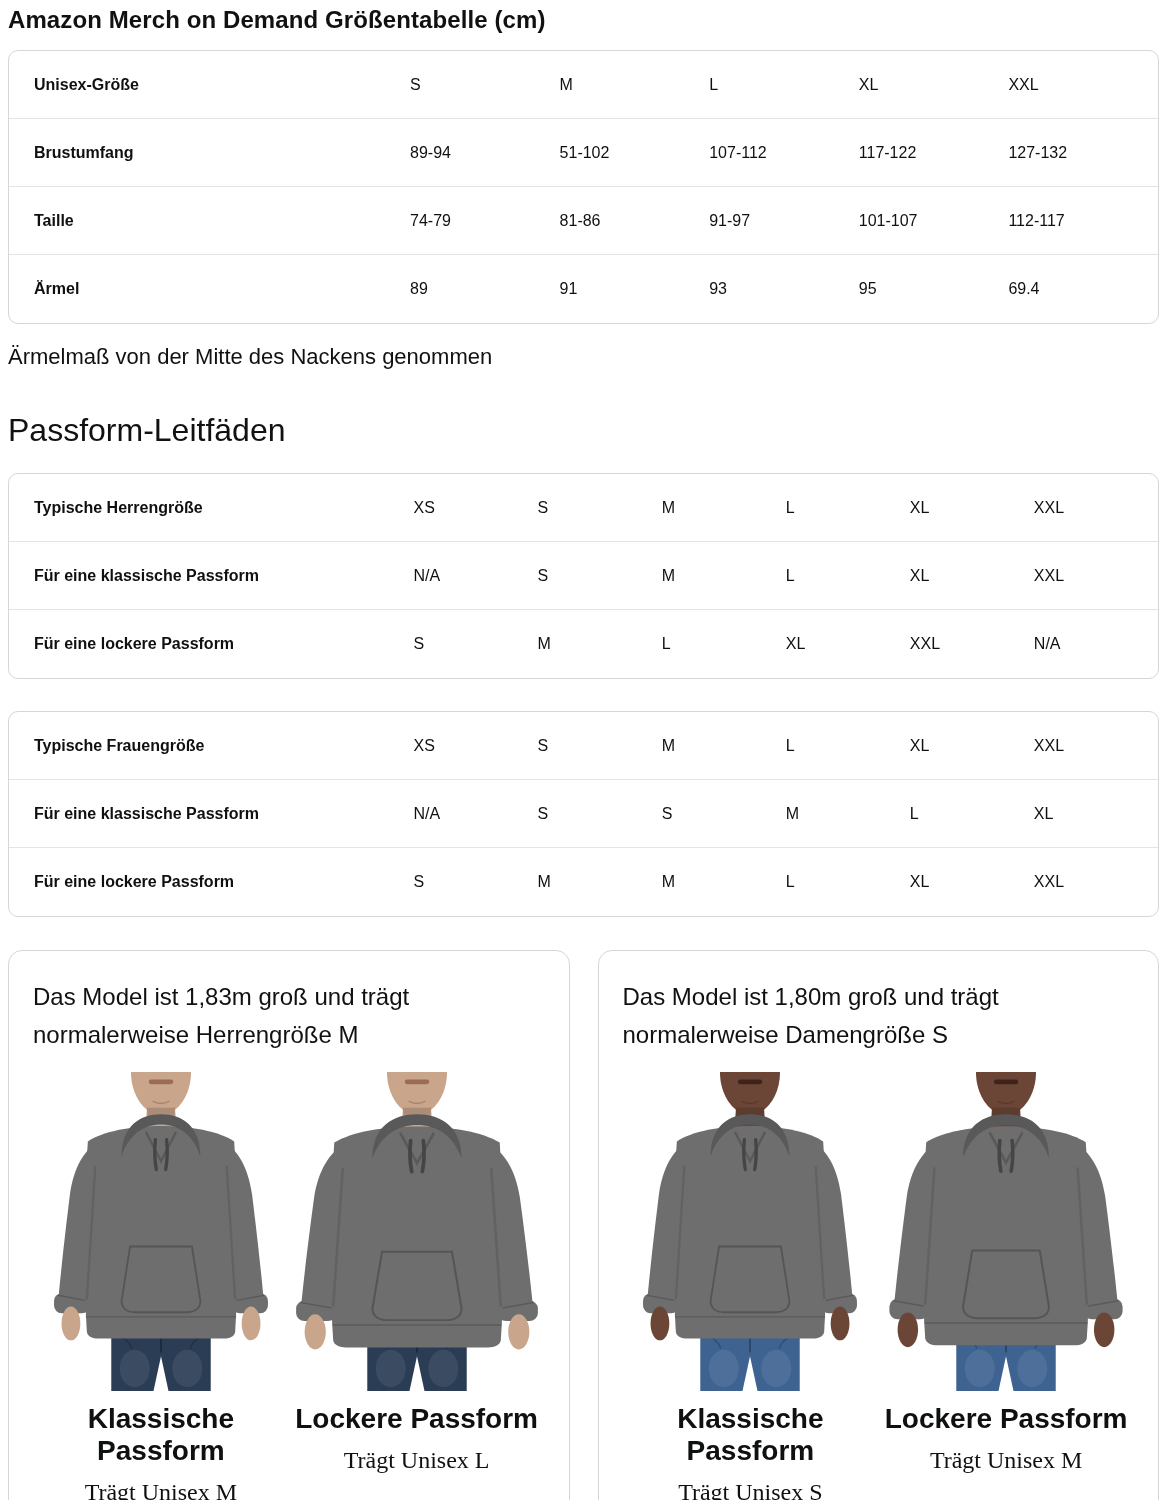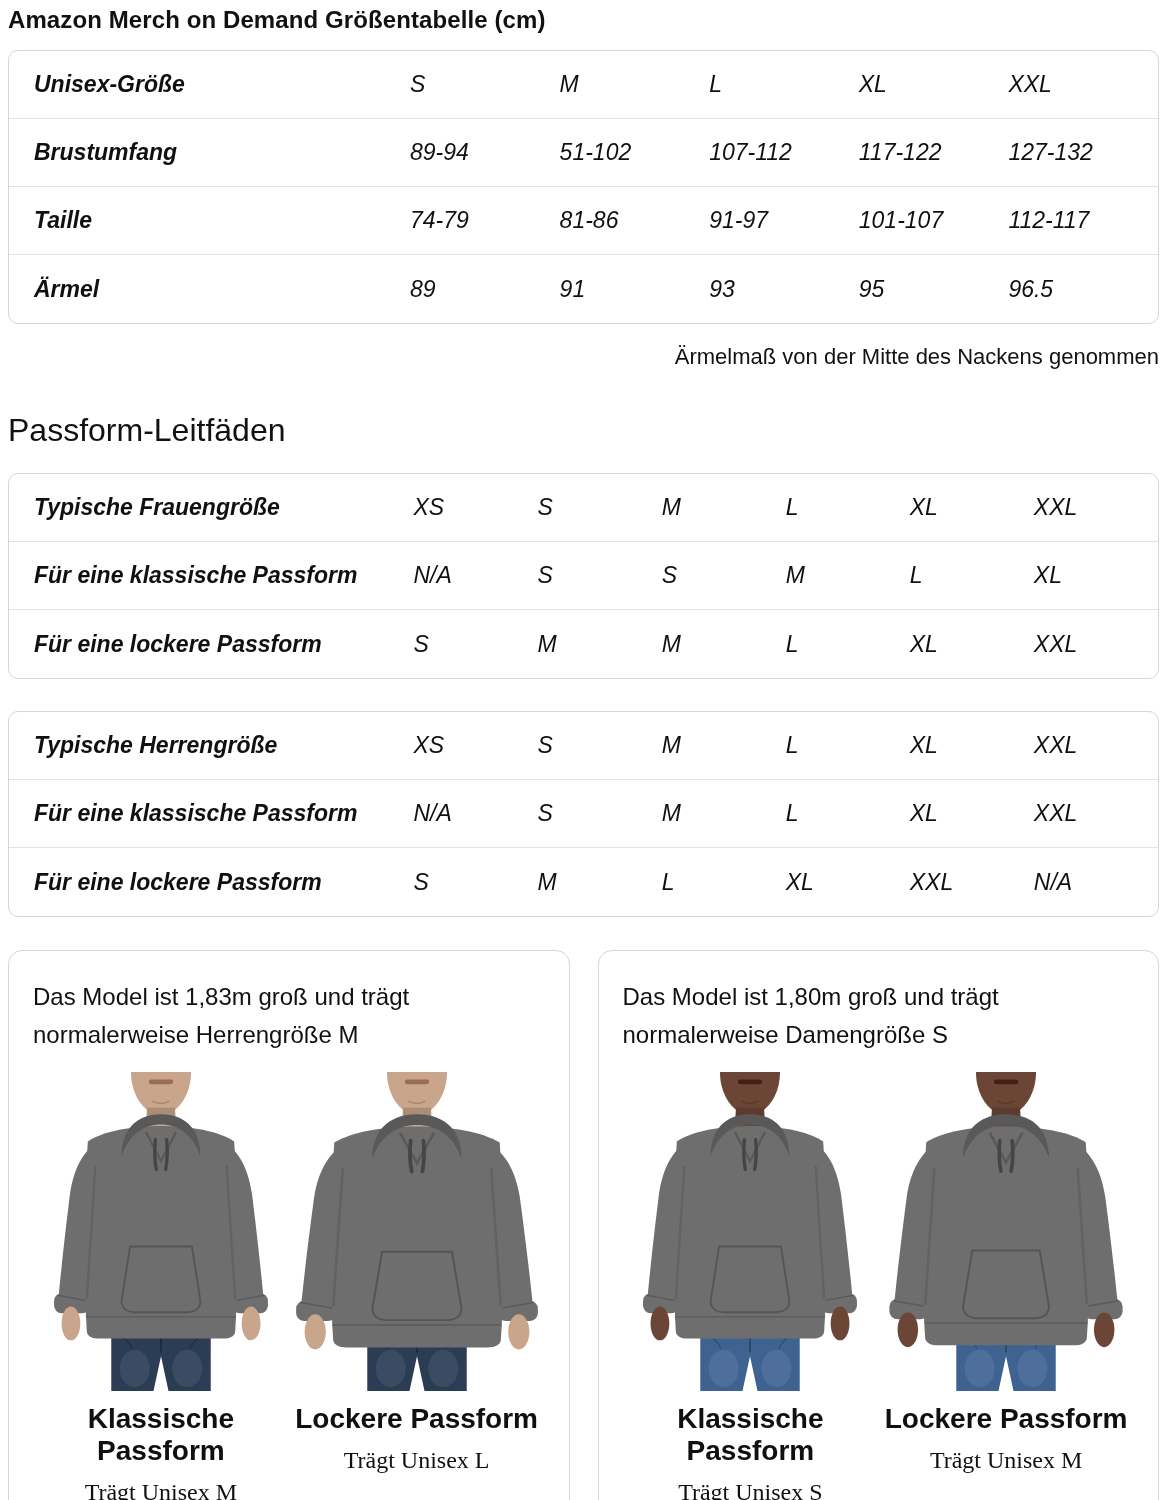--- a/index.html
+++ b/index.html
@@ -11,31 +11,30 @@
   }
   .page { padding: 6px 8px 8px 8px; }
 
   h1.page-title {
     font-size: 24px; font-weight: 700; margin: 0 0 16px 0; color: #111;
     letter-spacing: 0.1px;
   }
   h2.section-title {
     font-size: 32px; font-weight: 400; margin: 42px 0 24px 0; color: #111;
   }
-  p.note { font-size: 22px; margin: 20px 0 0 0; color: #111; text-align: right; }
+  p.note { font-size: 22px; margin: 20px 0 0 0; color: #111; }
 
   table.sizing {
     width: 100%;
     border: 1px solid #d6d6d6;
     border-radius: 10px;
     border-collapse: separate;
     border-spacing: 0;
     table-layout: fixed;
-    font-size: 23px;
-    font-style: italic;
+    font-size: 16px;
   }
   table.sizing th, table.sizing td {
     height: 68px;
     vertical-align: middle;
     border-bottom: 1px solid #e4e4e4;
     text-align: left;
     padding: 0;
   }
   table.sizing th { padding-left: 25px; font-weight: 700; }
   table.sizing tr:last-child th, table.sizing tr:last-child td { border-bottom: none; }
@@ -142,107 +141,107 @@
         <td>91-97</td>
         <td>101-107</td>
         <td>112-117</td>
       </tr>
       <tr>
         <th>Ärmel</th>
         <td>89</td>
         <td>91</td>
         <td>93</td>
         <td>95</td>
-        <td>96.5</td>
+        <td>69.4</td>
       </tr>
     </tbody>
   </table>
 
   <p class="note">Ärmelmaß von der Mitte des Nackens genommen</p>
 
   <h2 class="section-title">Passform-Leitfäden</h2>
 
   <table class="sizing t6">
     <colgroup>
         <col class="c-label">
         <col class="c-val">
         <col class="c-val">
         <col class="c-val">
         <col class="c-val">
         <col class="c-val">
         <col class="c-val">
       </colgroup>
     <tbody>
       <tr>
-        <th>Typische Frauengröße</th>
+        <th>Typische Herrengröße</th>
         <td>XS</td>
         <td>S</td>
         <td>M</td>
         <td>L</td>
         <td>XL</td>
         <td>XXL</td>
       </tr>
       <tr>
         <th>Für eine klassische Passform</th>
         <td>N/A</td>
         <td>S</td>
-        <td>S</td>
-        <td>M</td>
-        <td>L</td>
-        <td>XL</td>
+        <td>M</td>
+        <td>L</td>
+        <td>XL</td>
+        <td>XXL</td>
       </tr>
       <tr>
         <th>Für eine lockere Passform</th>
         <td>S</td>
         <td>M</td>
-        <td>M</td>
-        <td>L</td>
-        <td>XL</td>
-        <td>XXL</td>
+        <td>L</td>
+        <td>XL</td>
+        <td>XXL</td>
+        <td>N/A</td>
       </tr>
     </tbody>
   </table>
 
   <table class="sizing t6">
     <colgroup>
         <col class="c-label">
         <col class="c-val">
         <col class="c-val">
         <col class="c-val">
         <col class="c-val">
         <col class="c-val">
         <col class="c-val">
       </colgroup>
     <tbody>
       <tr>
-        <th>Typische Herrengröße</th>
+        <th>Typische Frauengröße</th>
         <td>XS</td>
         <td>S</td>
         <td>M</td>
         <td>L</td>
         <td>XL</td>
         <td>XXL</td>
       </tr>
       <tr>
         <th>Für eine klassische Passform</th>
         <td>N/A</td>
         <td>S</td>
-        <td>M</td>
-        <td>L</td>
-        <td>XL</td>
-        <td>XXL</td>
+        <td>S</td>
+        <td>M</td>
+        <td>L</td>
+        <td>XL</td>
       </tr>
       <tr>
         <th>Für eine lockere Passform</th>
         <td>S</td>
         <td>M</td>
-        <td>L</td>
-        <td>XL</td>
-        <td>XXL</td>
-        <td>N/A</td>
+        <td>M</td>
+        <td>L</td>
+        <td>XL</td>
+        <td>XXL</td>
       </tr>
     </tbody>
   </table>
 
   <div class="cards">
 
     <div class="model-card">
       <p class="model-desc">
         <span>Das Model ist 1,83m groß und trägt</span><br>
         <span>normalerweise Herrengröße M</span>

